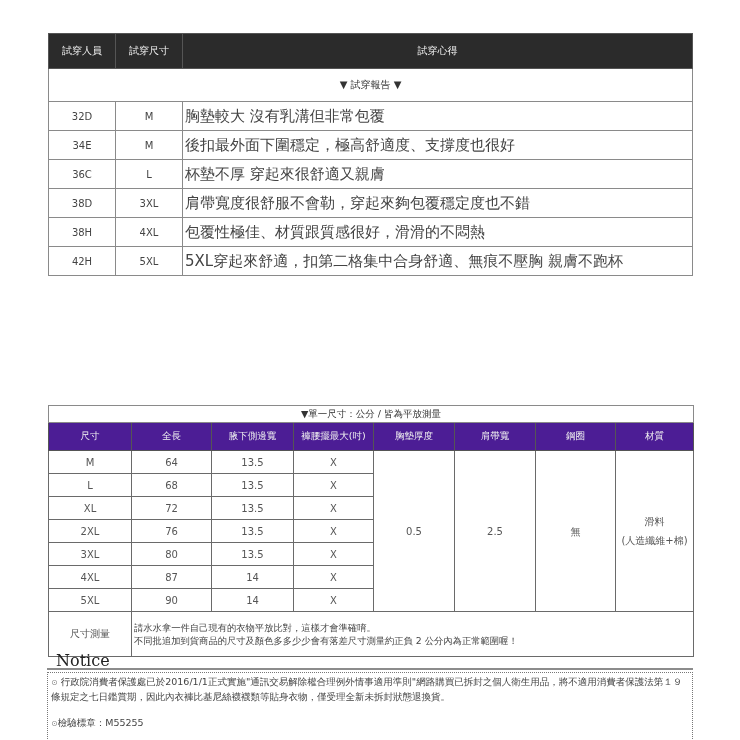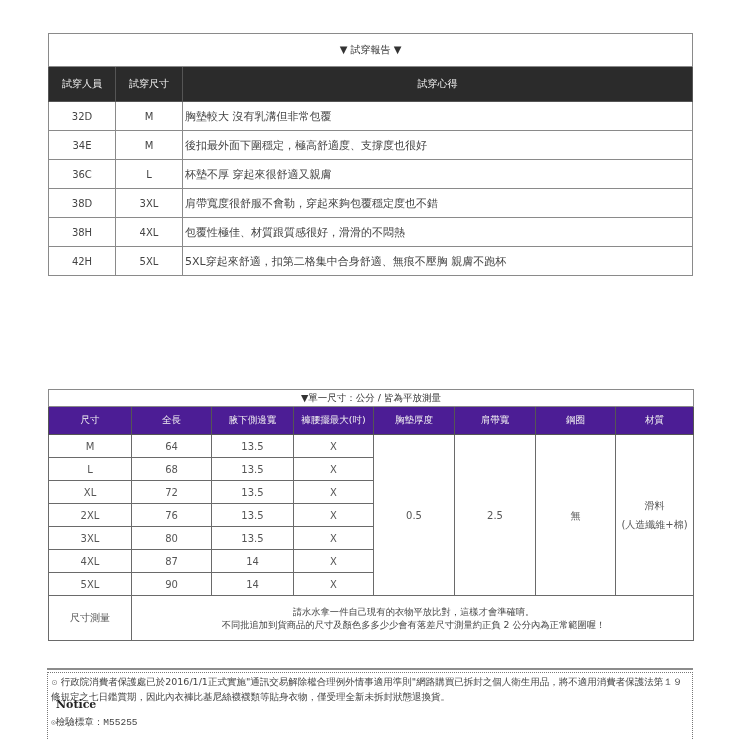--- a/index.html
+++ b/index.html
@@ -7,57 +7,57 @@
   body { position: relative; font-family: "DejaVu Sans", "Liberation Sans", sans-serif; color: #333; }
 
   
   .fit-wrap { position: absolute; left: 48px; top: 33px; width: 645px; }
   table { border-collapse: collapse; width: 100%; table-layout: fixed; }
   .fit td, .fit th { border: 1px solid #8a8a8a; font-size: 10px; color: #444; font-weight: normal; }
   .fit .title-cell { height: 33px; text-align: center; font-size: 10px; color: #333; background: #fff; }
   .fit th { background: #2b2b2b; color: #f2f2f2; height: 35px; text-align: center; border-color: #555; }
   .fit td { height: 29px; }
   .fit td.c { text-align: center; }
-  .fit td.l { text-align: left; padding-left: 2px; font-size: 11px; }
+  .fit td.l { text-align: left; padding-left: 2px; font-size: 15px; }
 
   
-  .size-wrap { position: absolute; left: 48px; top: 389px; width: 645px; }
+  .size-wrap { position: absolute; left: 48px; top: 405px; width: 645px; }
   .size td, .size th { border: 1px solid #6a6a6a; font-size: 10px; color: #555; text-align: center; font-weight: normal; }
   .size .title-cell { height: 17px; font-size: 9.5px; color: #333; background: #fff; border-color: #8a8a8a; }
   .size th { background: #4c1d95; color: #f2f2f2; height: 28px; border-color: #555; font-size: 9.5px; }
   .size td.val { height: 23px; }
   .size td.span { vertical-align: middle; line-height: 1.9; }
   .size td.meas-label { height: 45px; }
-  .size td.meas-text { text-align: center; padding-left: 2px; font-size: 9.3px; line-height: 1.45; color: #444; }
+  .size td.meas-text { text-align: left; padding-left: 2px; font-size: 9.3px; line-height: 1.45; color: #444; }
 
   
-  .notice-title { position: absolute; left: 56px; top: 651px; font-family: "DejaVu Serif", "Liberation Serif", serif; font-size: 11px; font-weight: bold; color: #222; margin-top: 47px; }
+  .notice-title { position: absolute; left: 56px; top: 651px; font-family: "DejaVu Serif", "Liberation Serif", serif; font-size: 16px; font-weight: normal; color: #222; }
   .notice-rule { position: absolute; left: 47px; top: 668px; width: 646px; height: 2px; background: #8c8c8c; }
   .notice-box { position: absolute; left: 47px; top: 672px; width: 646px; height: 75px; border: 1px dotted #777; border-bottom: none; padding: 2px 3px; font-size: 9.5px; color: #444; line-height: 1.55; }
-  .notice-box p.sp { margin-top: 12px; font-family: Liberation Mono, monospace; }
+  .notice-box p.sp { margin-top: 12px; }
   .bullet { color: #888; font-size: 8px; }
 </style>
 </head>
 <body>
 
 <div class="fit-wrap">
   <table class="fit">
     <colgroup>
         <col style="width:67px">
         <col style="width:67px">
         <col>
       </colgroup>
     <tbody>
         <tr>
-      <td colspan="3" class="title-cell">▼ 試穿報告 ▼</td>
-    </tr>
-    <tr>
       <th>試穿人員</th>
       <th>試穿尺寸</th>
       <th>試穿心得</th>
+    </tr>
+    <tr>
+      <td colspan="3" class="title-cell">▼ 試穿報告 ▼</td>
     </tr>
     <tr>
       <td class="c">32D</td>
       <td class="c">M</td>
       <td class="l">胸墊較大 沒有乳溝但非常包覆</td>
     </tr>
     <tr>
       <td class="c">34E</td>
       <td class="c">M</td>
       <td class="l">後扣最外面下圍穩定，極高舒適度、支撐度也很好</td>

